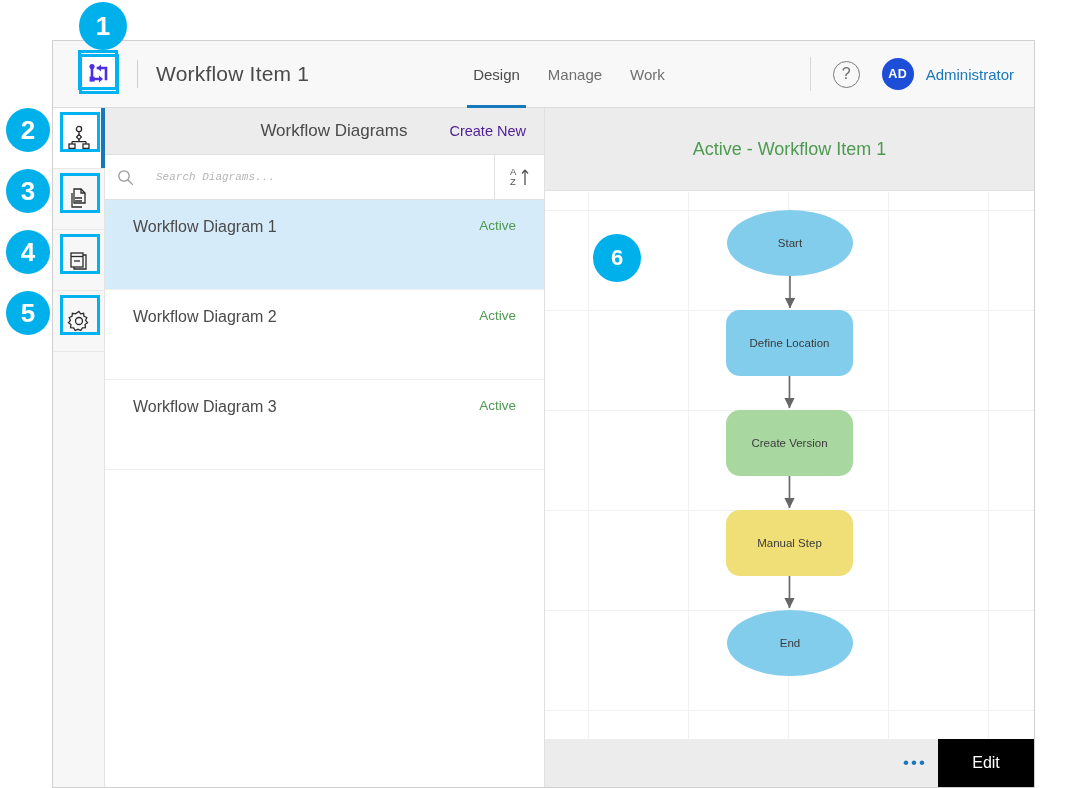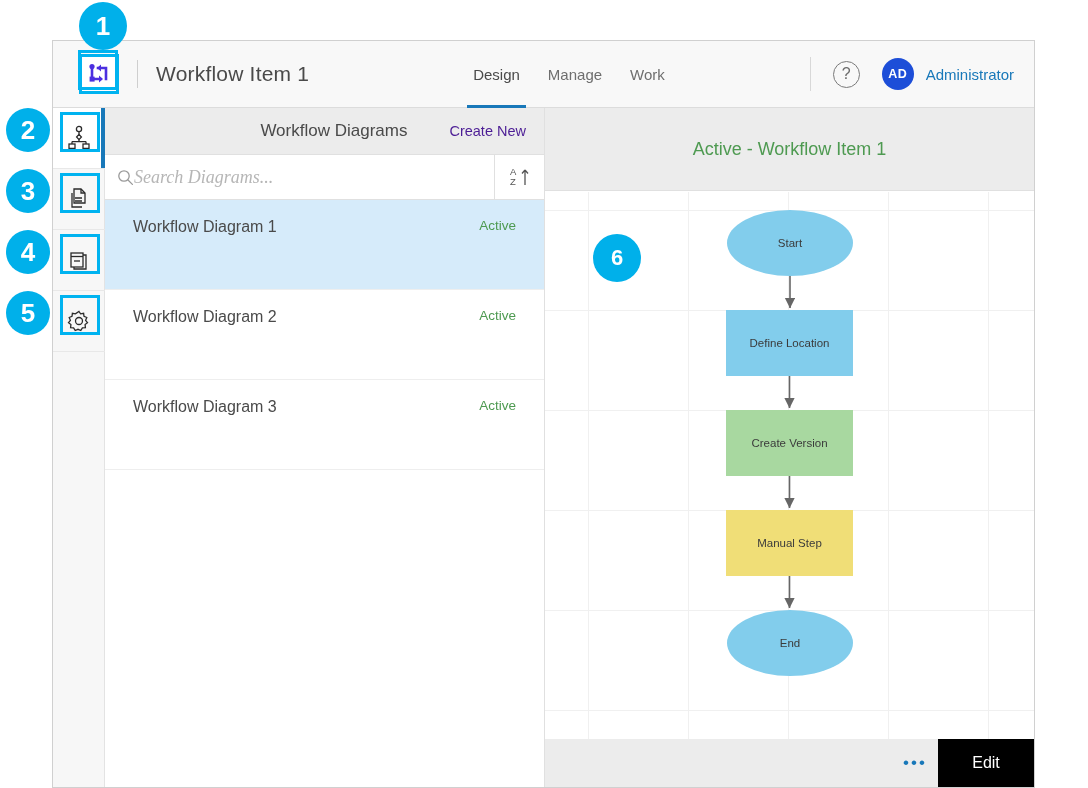--- a/index.html
+++ b/index.html
@@ -101,23 +101,23 @@
   .panel-title {
     font-size: 17px; color: #4a4a4a; margin-right: 42px; white-space: nowrap; margin-left: 14px;
   }
   .create-new { font-size: 14.5px; color: #4c1d95; cursor: pointer; white-space: nowrap; }
   .search-row {
     height: 45px; display: flex; align-items: stretch;
     border-bottom: 1px solid #e0e0e0; background: #fff;
   }
   .search-box { flex: 1; display: flex; align-items: center; padding-left: 12px; }
   .search-input {
-    border: 0; outline: 0; flex: 1; margin-left: 0;
-    font-family: Liberation Serif, serif;
-    font-size: 18px; color: #555; font-style: italic; background: transparent;
+    border: 0; outline: 0; flex: 1; margin-left: 22px;
+    font-family: Liberation Mono, monospace;
+    font-size: 11px; color: #555; font-style: italic; background: transparent;
   }
   .search-input::placeholder { color: #b6b6b6; font-style: italic; }
   .sort-btn {
     width: 50px; border-left: 1px solid #e0e0e0;
     display: flex; align-items: center; justify-content: center; cursor: pointer;
   }
   .list-item {
     height: 90px; display: flex; align-items: flex-start;
     padding: 18px 28px 0 28px;
     border-bottom: 1px solid #eeeeee; cursor: pointer; background: #fff;
@@ -145,21 +145,21 @@
     background-size: 100px 100px;
     background-position: 43px 18px;
     overflow: hidden;
   }
   .flow { position: absolute; left: 0; top: 0; width: 100%; height: 100%; }
   .node {
     position: absolute; display: flex; align-items: center; justify-content: center;
     font-size: 11.5px; color: #3b3b3b; text-align: center;
   }
   .node.oval  { border-radius: 50%; }
-  .node.rect  { border-radius: 0; }
+  .node.rect  { border-radius: 14px; }
   .canvas-foot {
     position: absolute; left: 0; right: 0; bottom: 0; height: 48px;
     background: #ececec;
     display: flex; align-items: center; justify-content: flex-end;
   }
   .more-btn {
     width: 46px; height: 48px; display: flex; align-items: center;
     justify-content: center; cursor: pointer; color: #1878b9;
     letter-spacing: 2px; font-size: 17px; line-height: 0;
   }

